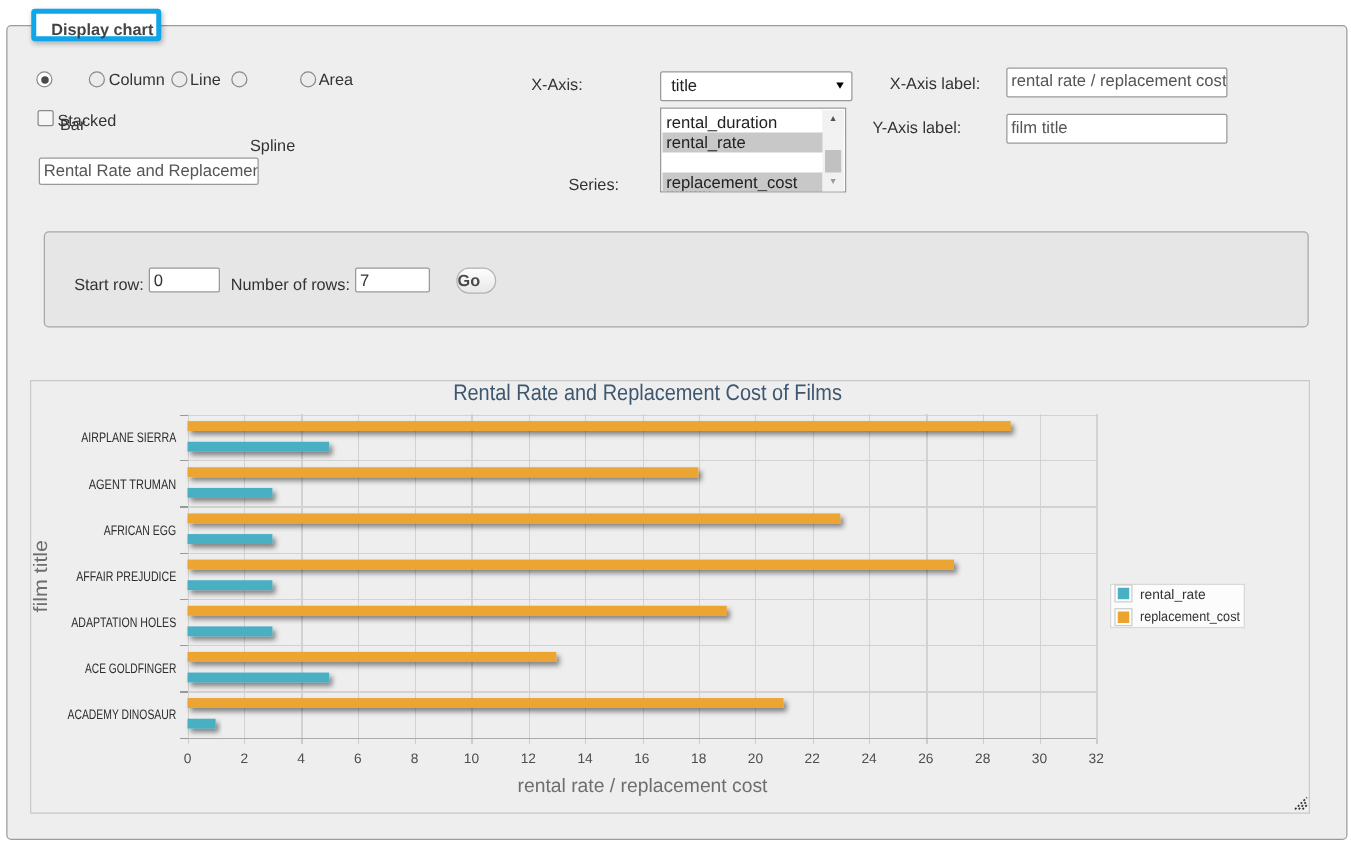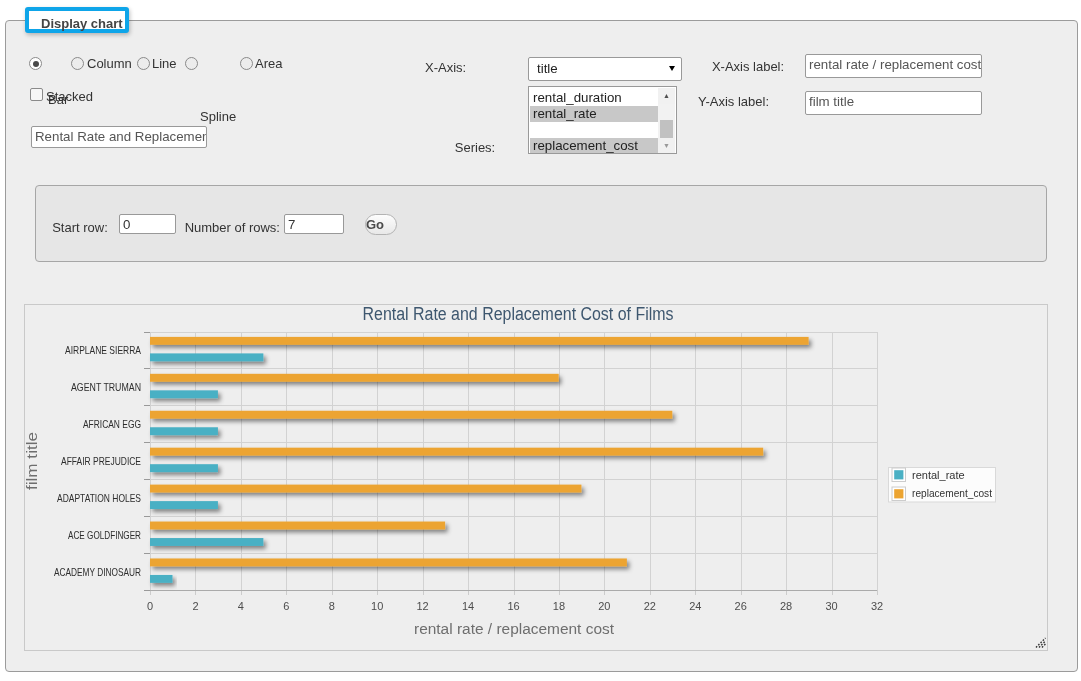--- a/index.html
+++ b/index.html
@@ -78,21 +78,21 @@
     <div class="sbtn" style="bottom:0;color:#999;">▼</div>
   </div>
 </div>
 
 <div class="lbl" style="left:698px;top:59px;width:100px;text-align:center;">X-Axis label:</div>
 <div class="tinput" style="left:805px;top:54px;width:177px;height:24px;line-height:20px;">rental rate / replacement cost</div>
 <div class="lbl" style="left:698px;top:93.5px;width:100px;text-align:left;">Y-Axis label:</div>
 <div class="tinput" style="left:805px;top:91px;width:177px;height:24px;line-height:20px;">film title</div>
 
 <div id="toolbar"></div>
-<div class="lbl" style="left:45px;top:219.5px;width:70px;text-align:center;">Start row:</div>
+<div class="lbl" style="left:45px;top:219.5px;width:70px;text-align:right;">Start row:</div>
 <div class="tinput" style="left:119px;top:214px;width:57px;height:20px;line-height:20px;color:#333;">0</div>
 <div class="lbl" style="left:180px;top:219.5px;width:100px;text-align:right;">Number of rows:</div>
 <div class="tinput" style="left:284px;top:214px;width:60px;height:20px;line-height:20px;color:#333;">7</div>
 <div id="gobtn">Go</div>
 
 <div id="chartbox"></div>
 <svg class="abs" style="left:25px;top:305px;" width="1022" height="345">
   <defs>
     <filter id="bsh" x="-10%" y="-80%" width="130%" height="300%">
       <feDropShadow dx="2.5" dy="3" stdDeviation="2" flood-color="#000000" flood-opacity="0.45"></feDropShadow>

